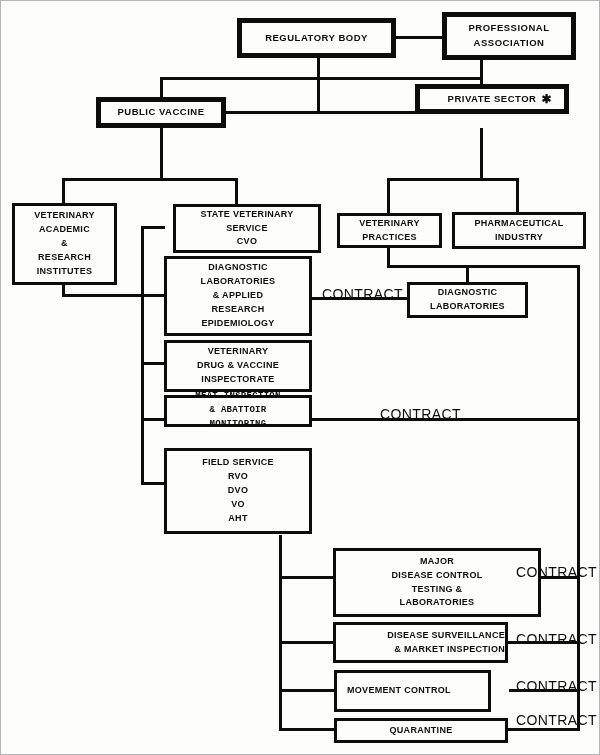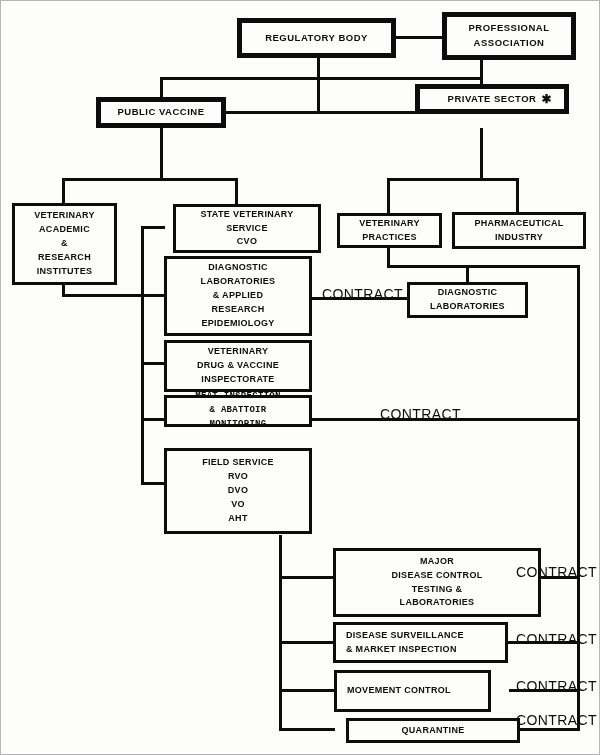--- a/index.html
+++ b/index.html
@@ -159,28 +159,28 @@
     <div class="node" style="left: 407px; top: 282px; width: 121px; height: 36px;">
       <div>DIAGNOSTIC</div>
       <div>LABORATORIES</div>
     </div>
     <div class="node" style="left: 333px; top: 548px; width: 208px; height: 69px;">
       <div>MAJOR</div>
       <div>DISEASE CONTROL</div>
       <div>TESTING &amp;</div>
       <div>LABORATORIES</div>
     </div>
-    <div class="node left" style="left: 333px; top: 622px; width: 175px; height: 41px;">
+    <div class="node left" style="left: 333px; top: 622px; width: 175px; height: 41px; align-items: flex-end;">
       <div>DISEASE SURVEILLANCE</div>
       <div>&amp; MARKET INSPECTION</div>
     </div>
     <div class="node left" style="left: 334px; top: 670px; width: 157px; height: 42px;">
       <div>MOVEMENT CONTROL</div>
     </div>
-    <div class="node" style="left: 346px; top: 718px; width: 174px; height: 25px;">
+    <div class="node" style="left: 334px; top: 718px; width: 174px; height: 25px;">
       <div>QUARANTINE</div>
     </div>
     <div class="contract" style="left: 322px; top: 286px;">CONTRACT</div>
     <div class="contract" style="left: 380px; top: 406px;">CONTRACT</div>
     <div class="contract" style="left: 516px; top: 564px;">CONTRACT</div>
     <div class="contract" style="left: 516px; top: 631px;">CONTRACT</div>
     <div class="contract" style="left: 516px; top: 678px;">CONTRACT</div>
     <div class="contract" style="left: 516px; top: 712px;">CONTRACT</div>
   </div>
 

